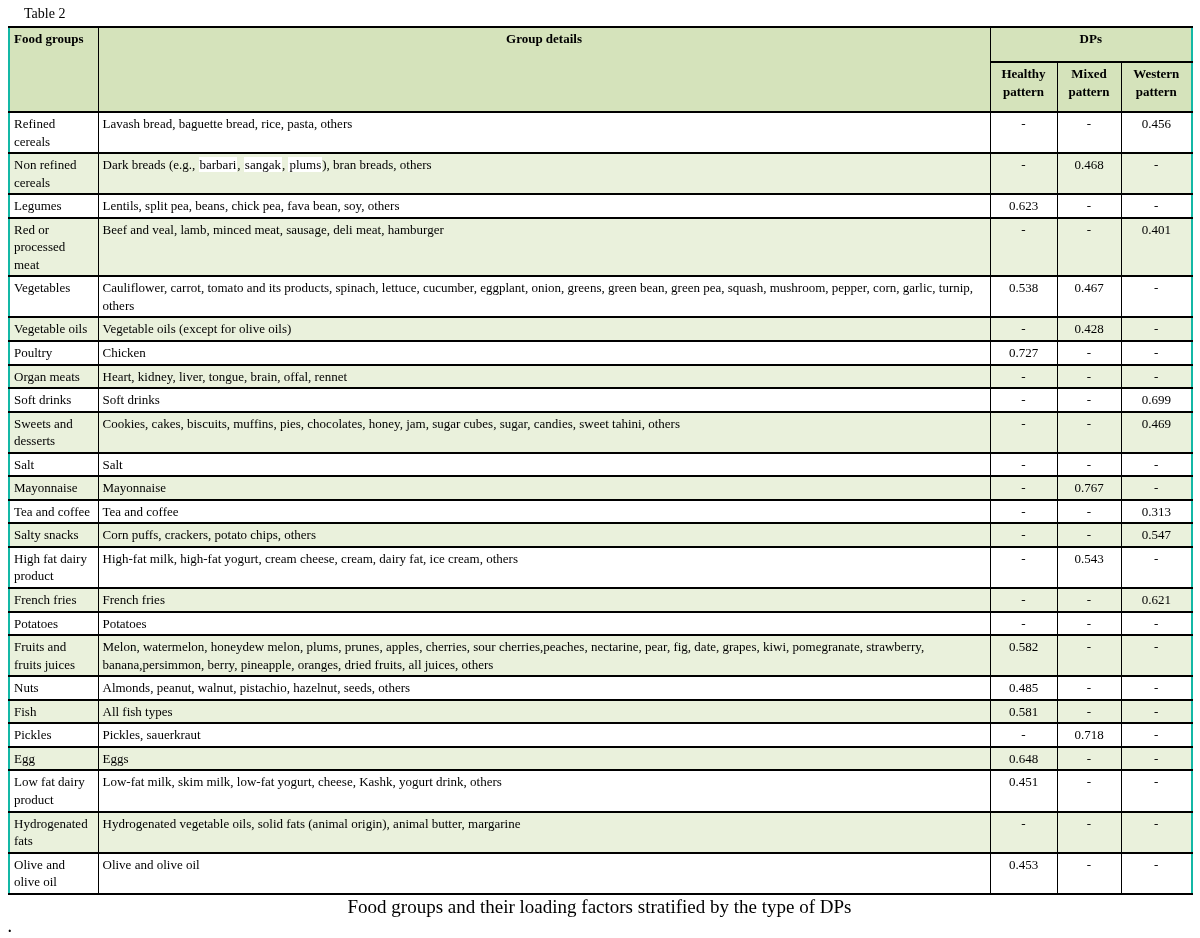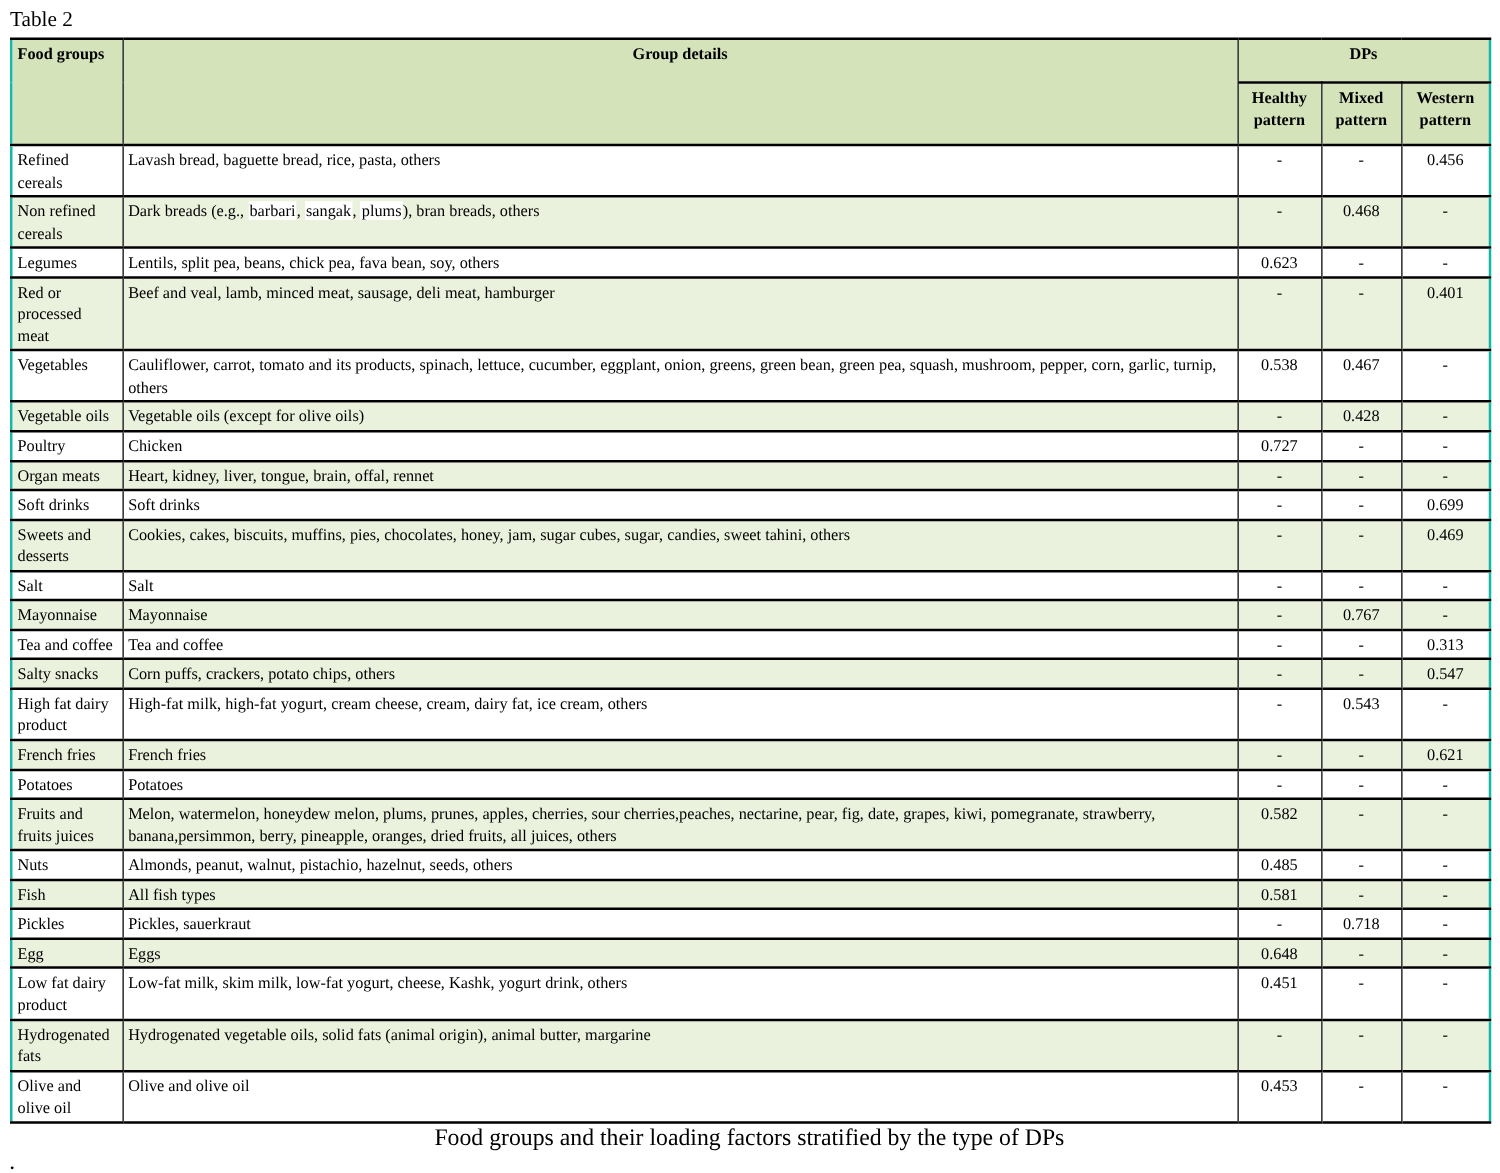--- a/index.html
+++ b/index.html
@@ -10,22 +10,22 @@
     color: #000;
   }
   .page {
     width: 1200px;
     height: 938px;
     position: relative;
     box-sizing: border-box;
     padding: 6px 8px 0 8px;
   }
   .pre-title {
-    font-size: 17px;
-    margin: 0 0 4px 0;
+    font-size: 14px;
+    margin: 0 0 4px 16px;
   }
   table.food-table {
     border-collapse: collapse;
     table-layout: fixed;
     width: 1183px;
     border: 2px solid #14b8a6;
   }
   table.food-table th,
   table.food-table td {
     border-left: 1px solid #000;

